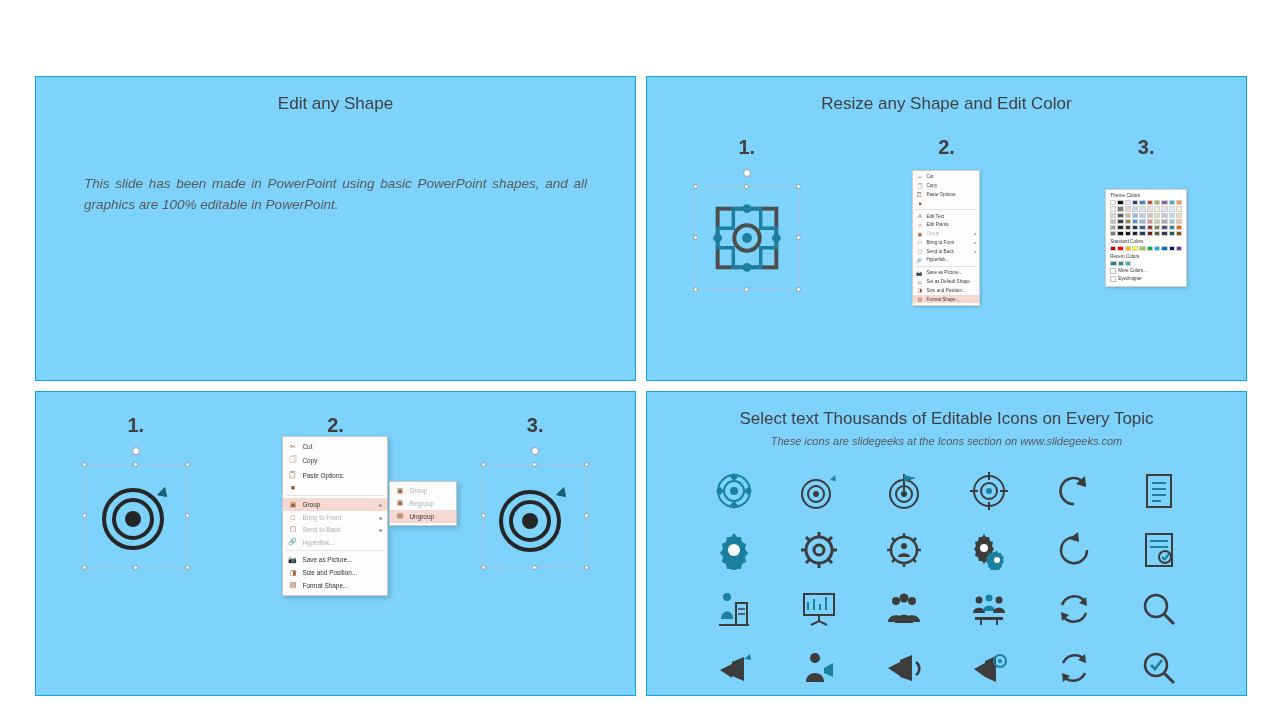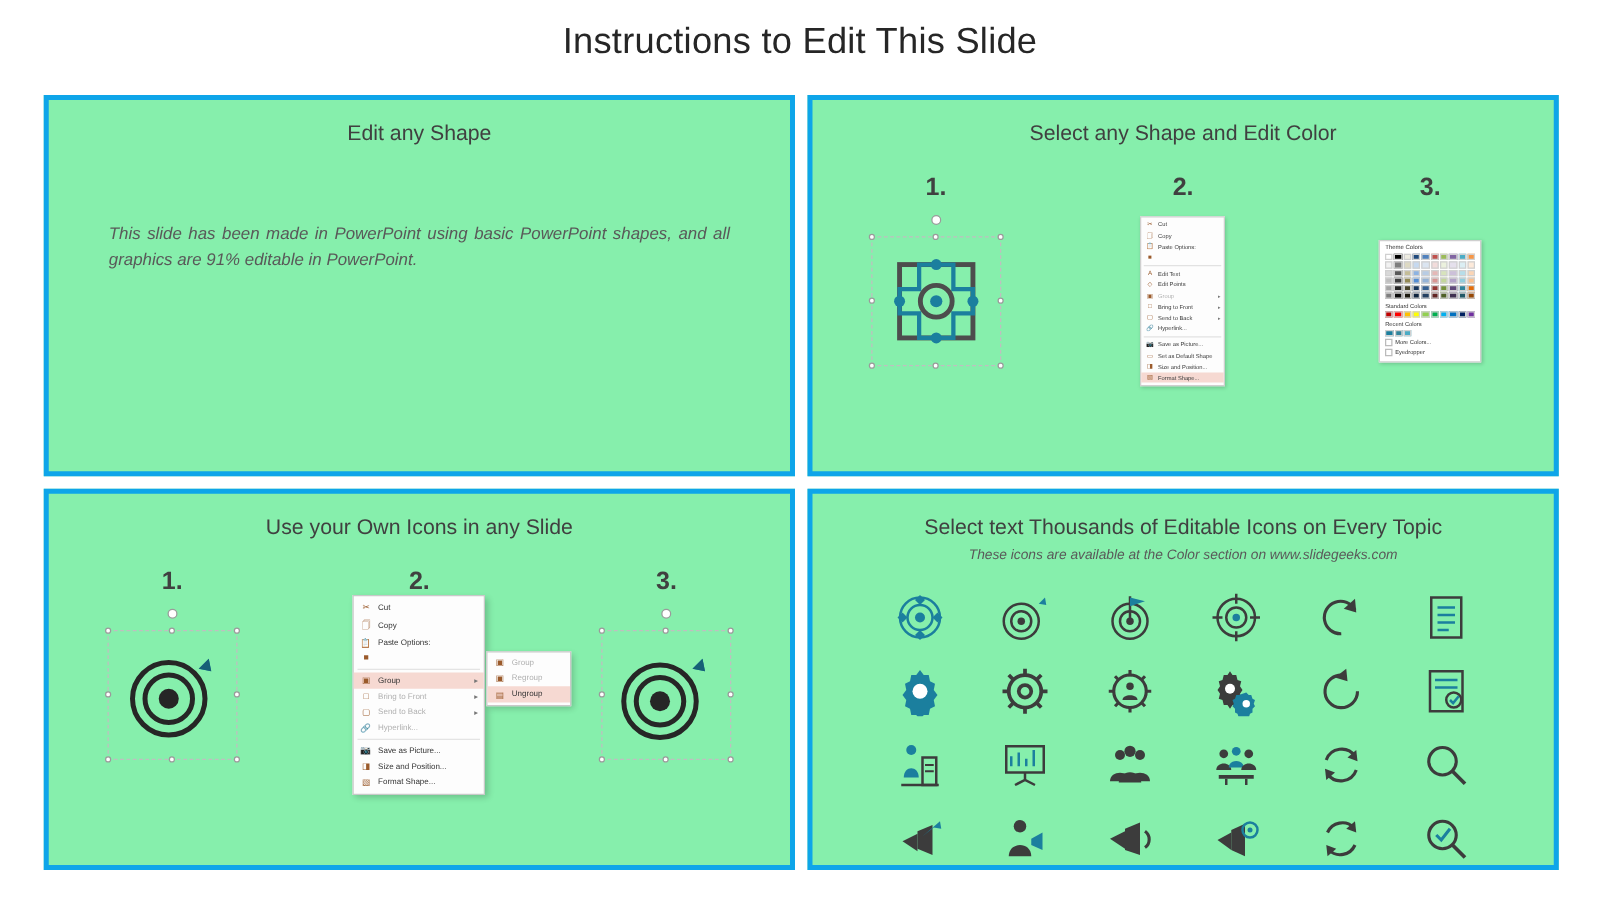--- a/index.html
+++ b/index.html
@@ -25,22 +25,22 @@
   .grid {
     position: absolute;
     left: 35px; top: 76px;
     width: 1212px; height: 620px;
     display: grid;
     grid-template-columns: 601px 601px;
     grid-template-rows: 305px 305px;
     gap: 10px;
   }
   .panel {
-    border: 4px solid #0ea5e9;
-    background: #86efac;
+    border: 1px solid #0ea5e9;
+    background: #7dd3fc;
     position: relative;
     overflow: hidden;
   }
   .panel-title {
     text-align: center;
     font-size: 17px;
     color: #404040;
     margin-top: 17px;
   }
   .panel-sub {
@@ -185,31 +185,30 @@
     align-items: center;
     justify-items: center;
   }
   .icon-cell svg { display: block; }
 </style>
 </head>
 <body>
 
 <div class="slide">
 
-  <div class="slide-title">Instructions to Edit This Slide</div>
 
   <div class="grid">
 
     <div class="panel">
       <div class="panel-title">Edit any Shape</div>
-      <div class="para first">This slide has been made in PowerPoint using basic PowerPoint shapes, and all graphics are 91% editable in PowerPoint.</div>
+      <div class="para first">This slide has been made in PowerPoint using basic PowerPoint shapes, and all graphics are 100% editable in PowerPoint.</div>
     </div>
 
     <div class="panel">
-      <div class="panel-title">Select any Shape and Edit Color</div>
+      <div class="panel-title">Resize any Shape and Edit Color</div>
 
       <div class="steps">
 
         <div class="step">
           <div class="step-num">1.</div>
           <div class="step-art">
             <div class="selbox">
               <div class="rot"></div>
               <span class="hnd tl"></span>
               <span class="hnd tc"></span>
@@ -409,21 +408,20 @@
                   <span>Eyedropper</span>
                 </div>
             </div>
           </div>
         </div>
 
       </div>
     </div>
 
     <div class="panel">
-      <div class="panel-title">Use your Own Icons in any Slide</div>
 
       <div class="steps">
 
         <div class="step">
           <div class="step-num">1.</div>
           <div class="step-art">
             <div class="selbox">
               <div class="rot"></div>
               <span class="hnd tl"></span>
               <span class="hnd tc"></span>
@@ -542,21 +540,21 @@
               </div>
             </div>
           </div>
         </div>
 
       </div>
     </div>
 
     <div class="panel">
       <div class="panel-title">Select text Thousands of Editable Icons on Every Topic</div>
-      <div class="panel-sub">These icons are available at the Color section on www.slidegeeks.com</div>
+      <div class="panel-sub">These icons are slidegeeks at the Icons section on www.slidegeeks.com</div>
 
       <div class="icon-grid">
 
         <div class="icon-cell">
           <svg width="40" height="40" viewBox="0 0 40 40">
             <circle cx="20" cy="20" r="16" fill="none" stroke="#1b7f9e" stroke-width="2"></circle>
             <circle cx="20" cy="20" r="10" fill="none" stroke="#1b7f9e" stroke-width="2"></circle>
             <circle cx="20" cy="20" r="4" fill="#1b7f9e"></circle>
             <path d="M20 2 L24 6 L20 10 L16 6 Z" fill="#1b7f9e"></path>
             <path d="M20 30 L24 34 L20 38 L16 34 Z" fill="#1b7f9e"></path>

